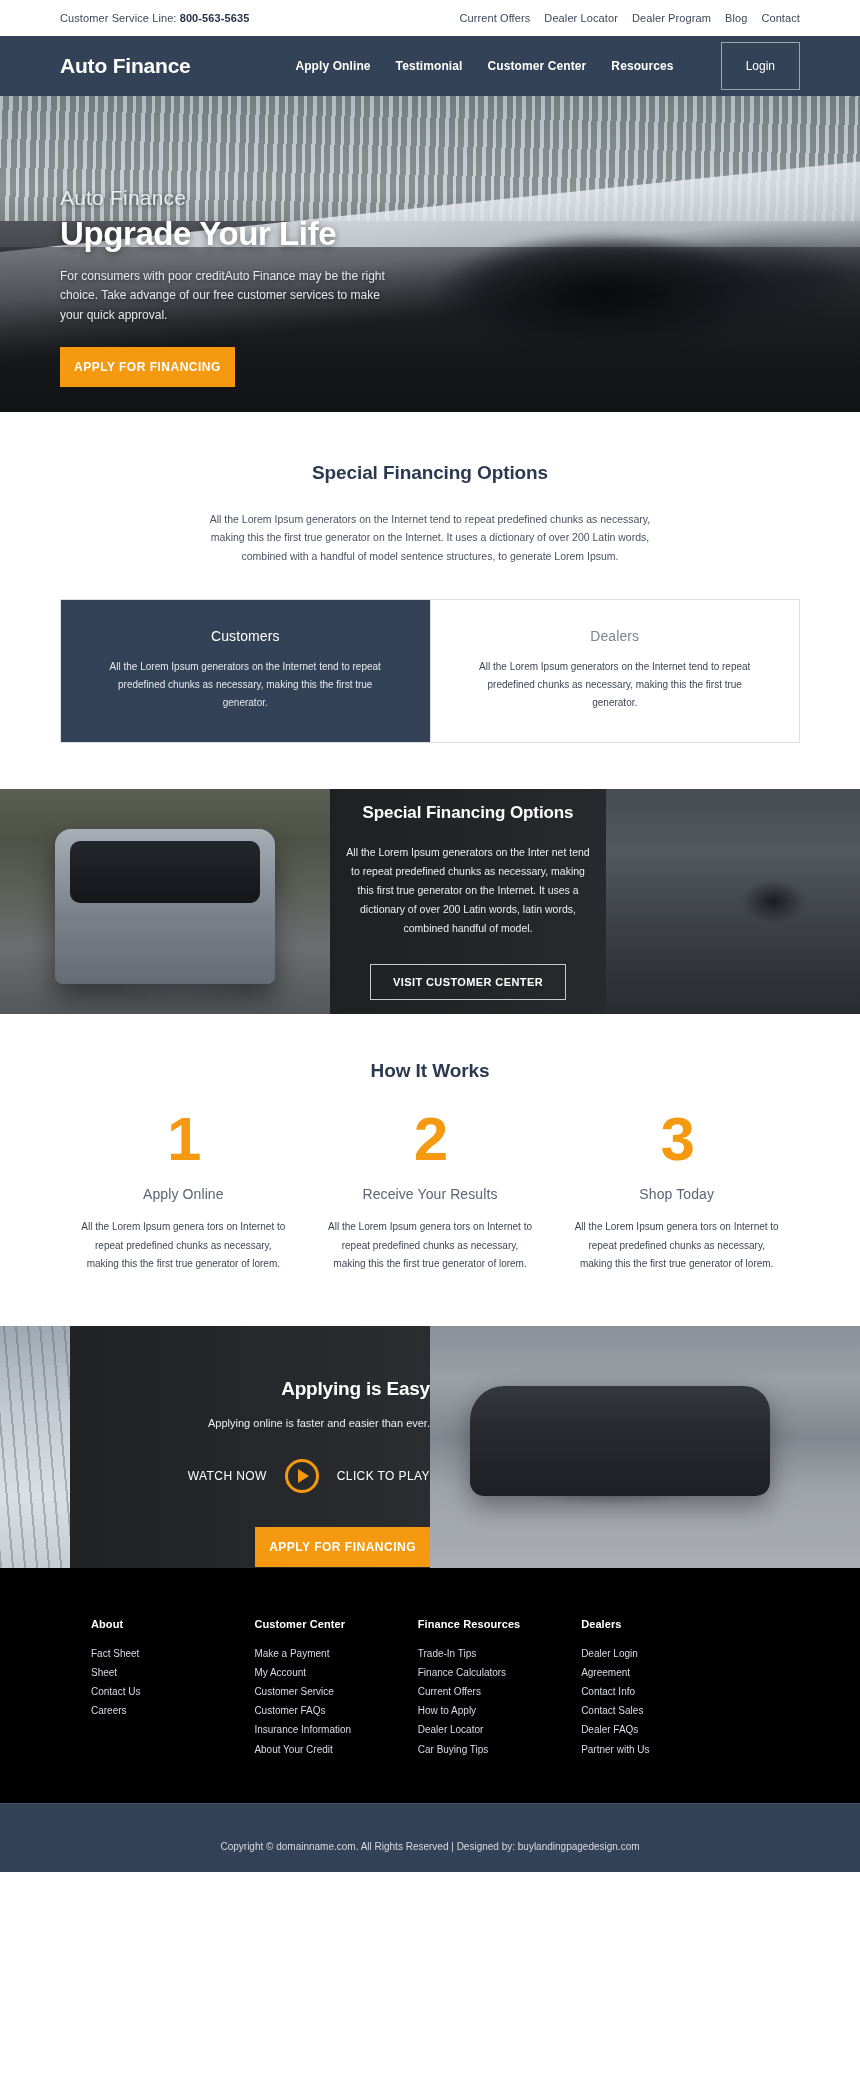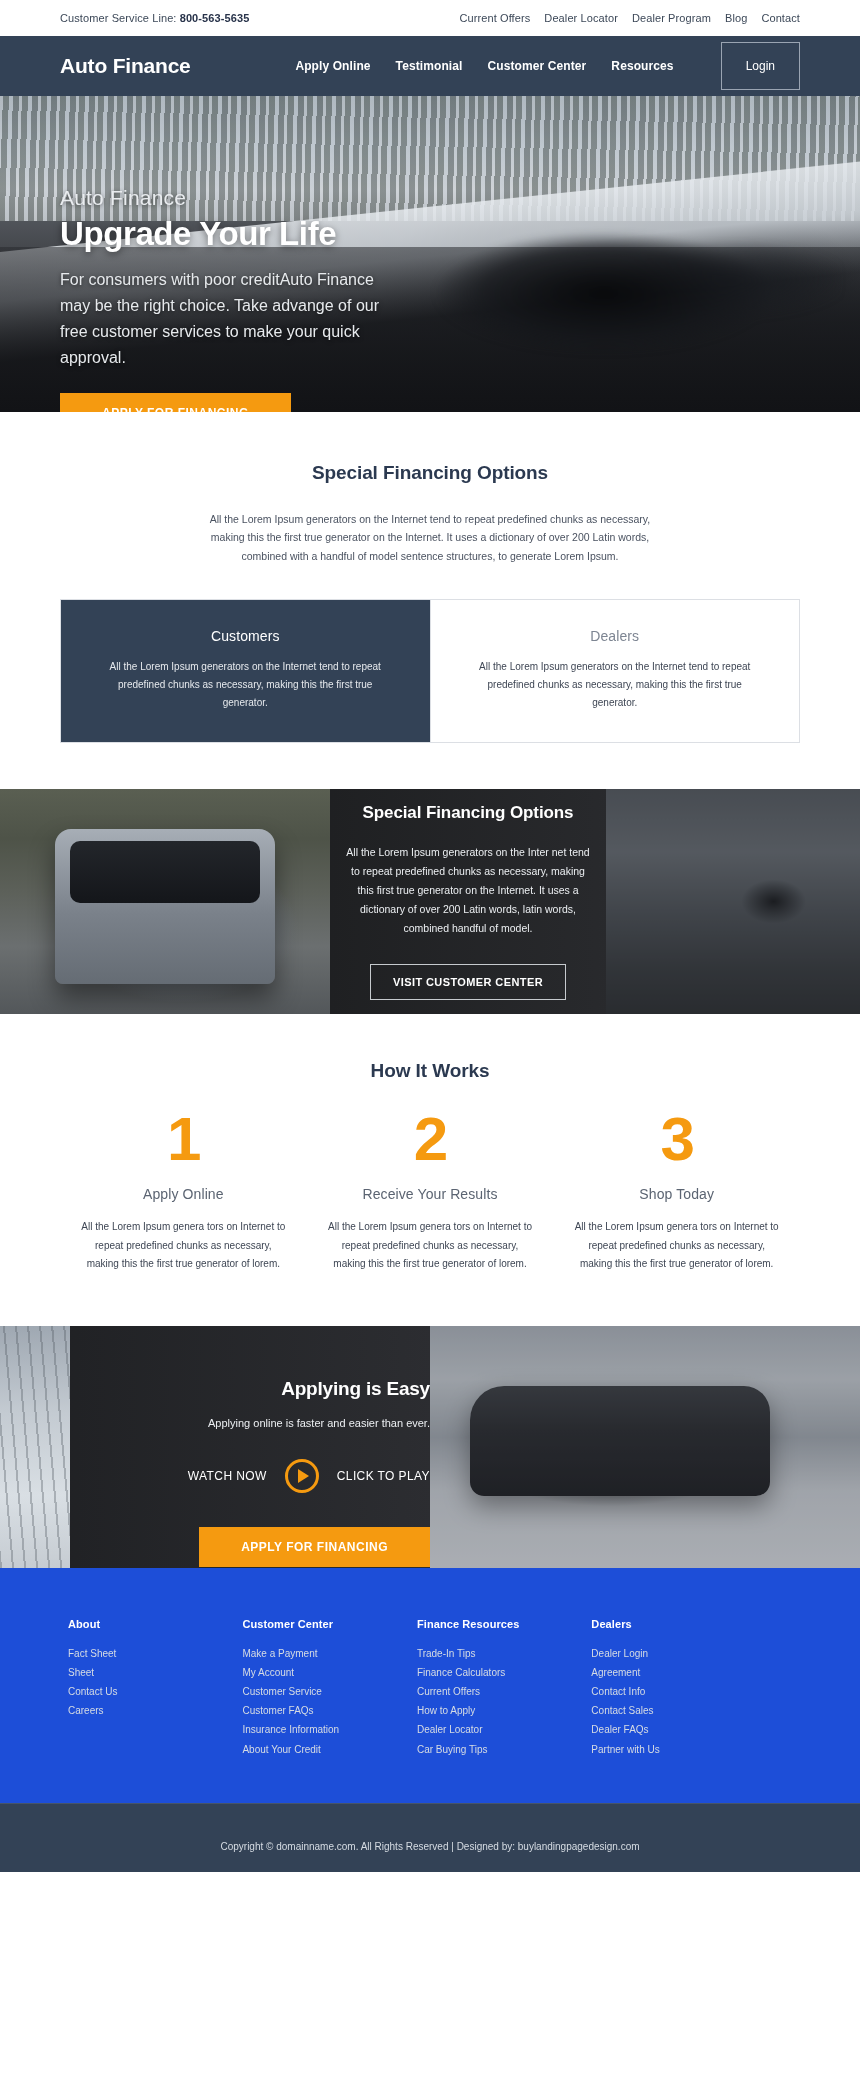--- a/index.html
+++ b/index.html
@@ -113,31 +113,31 @@
   }
   .hero-eyebrow {
     color: #e9ecef; font-size: 21px; font-weight: 400; letter-spacing: .2px;
     text-shadow: 0 1px 4px rgba(0,0,0,.55);
   }
   .hero-title {
     color: #ffffff; font-size: 33px; font-weight: 700; letter-spacing: -.4px;
     margin-top: 5px; text-shadow: 0 2px 7px rgba(0,0,0,.5);
   }
   .hero-sub {
-    color: #e7eaed; font-size: 16px; line-height: 1.62; margin-top: 14px;
+    color: #e7eaed; font-size: 12px; line-height: 1.62; margin-top: 14px;
     max-width: 335px; text-shadow: 0 1px 4px rgba(0,0,0,.6);
   }
   .btn-orange {
     display: inline-block;
     background: #f59a10;
     color: #ffffff;
     font-size: 12px;
     font-weight: 700;
     letter-spacing: .5px;
-    padding: 13px 42px;
+    padding: 13px 14px;
     border: none;
     cursor: pointer;
     font-family: inherit;
     margin-top: 22px;
   }
 
   
   .sec-white { background: #fff; padding: 50px 60px 46px; }
   .sec-title {
     text-align: center; color: #2b3950; font-size: 19px; font-weight: 700;
@@ -297,22 +297,22 @@
     width: 0; height: 0;
     border-left: 11px solid #f59a10;
     border-top: 7px solid transparent;
     border-bottom: 7px solid transparent;
     margin-left: 3px;
   }
   .as-cta { margin-top: 34px; position: relative; z-index: 3; }
 
   
   .footer {
-    background: #1d4ed8;
-    padding: 50px 68px 44px;
+    background: #000000;
+    padding: 50px 91px 44px;
   }
   .fcols { display: flex; }
   .fcol { flex: 1; }
   .fcol:last-child { flex: 1.15; }
   .fcol h4 {
     color: #ffffff; font-size: 11px; font-weight: 700; margin-bottom: 14px;
     letter-spacing: .1px;
   }
   .fcol a {
     display: block; color: #d6dce3; font-size: 10px; line-height: 1.92;

